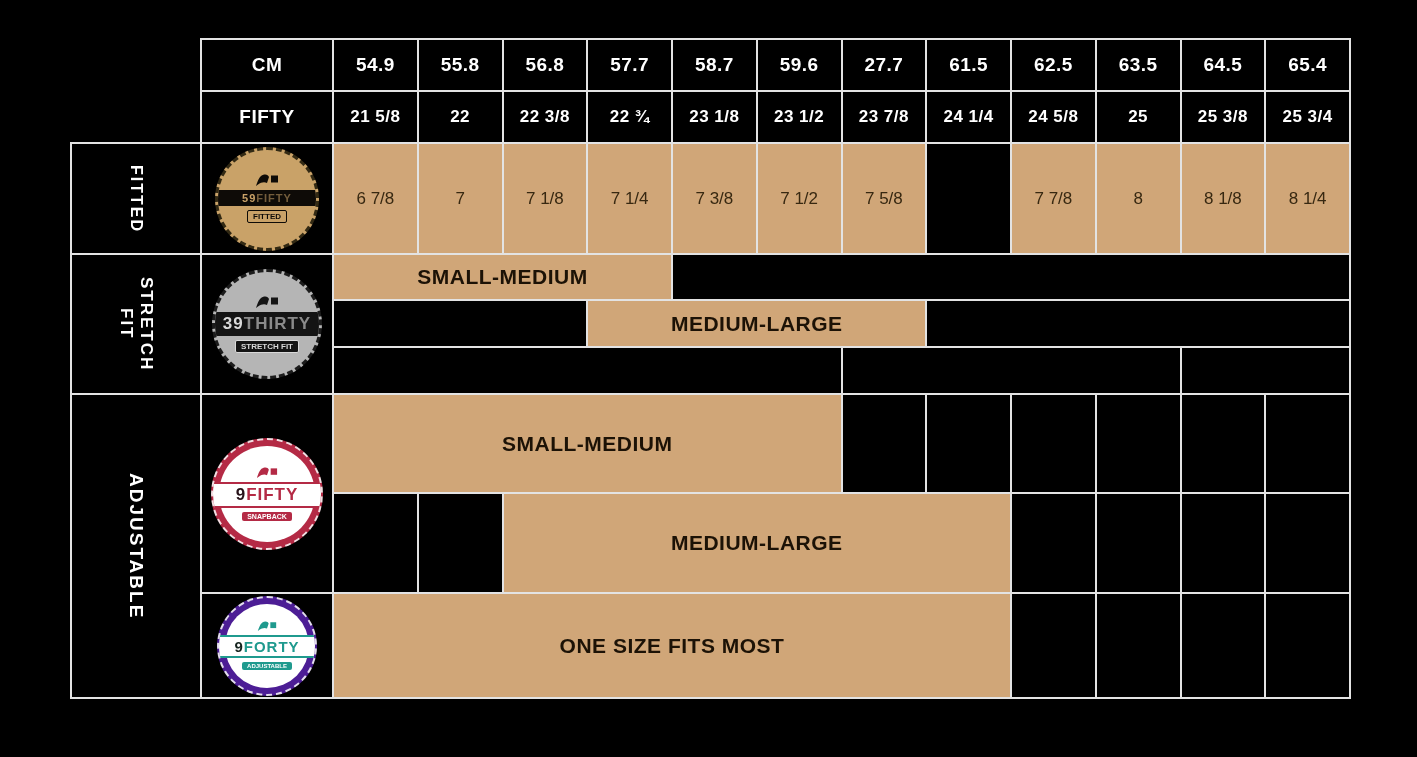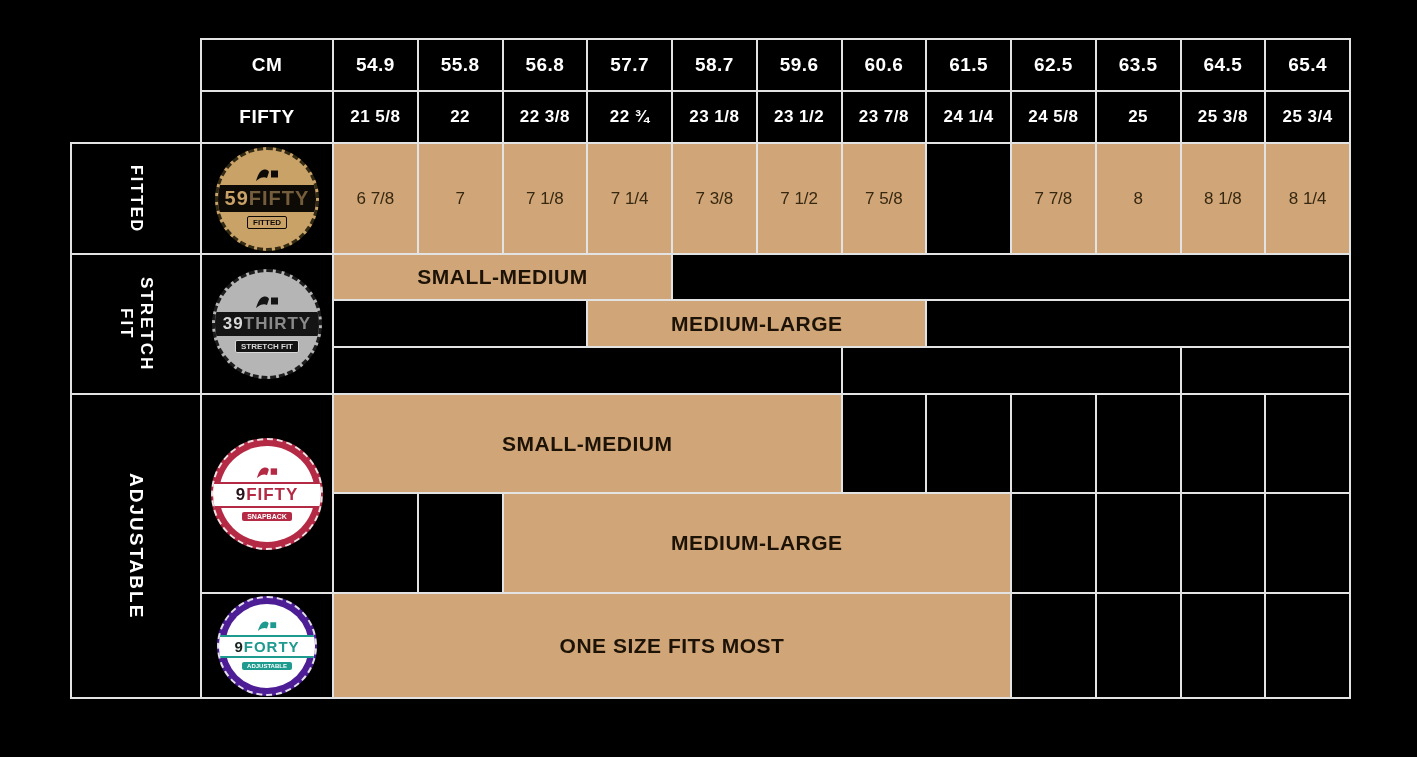--- a/index.html
+++ b/index.html
@@ -25,21 +25,21 @@
   
   .badge{border-radius:50%;overflow:hidden;display:flex;flex-direction:column;
          align-items:center;justify-content:center;flex:none;}
   .badge .bandline{width:120%;text-align:center;font-weight:bold;letter-spacing:1px;}
   .badge .sub{font-weight:bold;margin-top:4px;padding:1px 5px;border-radius:2px;
               white-space:nowrap;}
   .flagrow{display:flex;align-items:center;gap:3px;margin-bottom:4px;}
   .flagrow svg{display:block;}
   
   .b59{width:98px;height:98px;background:#c9a268;border:3px dashed #332a14;}
-  .b59 .bandline{background:#0e0b07;font-size:20px;padding:2px 0;}
+  .b59 .bandline{background:#0e0b07;font-size:11px;padding:2px 0;}
   .b59 .num{color:#c9a268;}
   .b59 .rest{color:rgba(201,162,104,.55);}
   .b59 .sub{font-size:8px;color:#0e0b07;border:1px solid #0e0b07;}
   .b59 .flagrow svg{fill:#0e0b07;}
   
   .b39{width:104px;height:104px;background:#b5b5b5;border:3px dashed #1c1c1c;}
   .b39 .bandline{background:#141414;font-size:17px;padding:2px 0;}
   .b39 .num{color:#d9d9d9;margin-top:48px;}
   .b39 .rest{color:#8a8a8a;}
   .b39 .sub{font-size:8px;color:#d9d9d9;background:#141414;border:1px solid #d9d9d9;}
@@ -68,21 +68,21 @@
 
 <div class="grid">
 
   <div class="c hdr" style="grid-row:1;grid-column:2">CM</div>
   <div class="c hdr" style="grid-row:1;grid-column:3">54.9</div>
   <div class="c hdr" style="grid-row:1;grid-column:4">55.8</div>
   <div class="c hdr" style="grid-row:1;grid-column:5">56.8</div>
   <div class="c hdr" style="grid-row:1;grid-column:6">57.7</div>
   <div class="c hdr" style="grid-row:1;grid-column:7">58.7</div>
   <div class="c hdr" style="grid-row:1;grid-column:8">59.6</div>
-  <div class="c hdr" style="grid-row:1;grid-column:9">60.6</div>
+  <div class="c hdr" style="grid-row:1;grid-column:9">27.7</div>
   <div class="c hdr" style="grid-row:1;grid-column:10">61.5</div>
   <div class="c hdr" style="grid-row:1;grid-column:11">62.5</div>
   <div class="c hdr" style="grid-row:1;grid-column:12">63.5</div>
   <div class="c hdr" style="grid-row:1;grid-column:13">64.5</div>
   <div class="c hdr" style="grid-row:1;grid-column:14">65.4</div>
 
   <div class="c hdr" style="grid-row:2;grid-column:2">FIFTY</div>
   <div class="c hdr inch" style="grid-row:2;grid-column:3">21 5/8</div>
   <div class="c hdr inch" style="grid-row:2;grid-column:4">22</div>
   <div class="c hdr inch" style="grid-row:2;grid-column:5">22 3/8</div>

